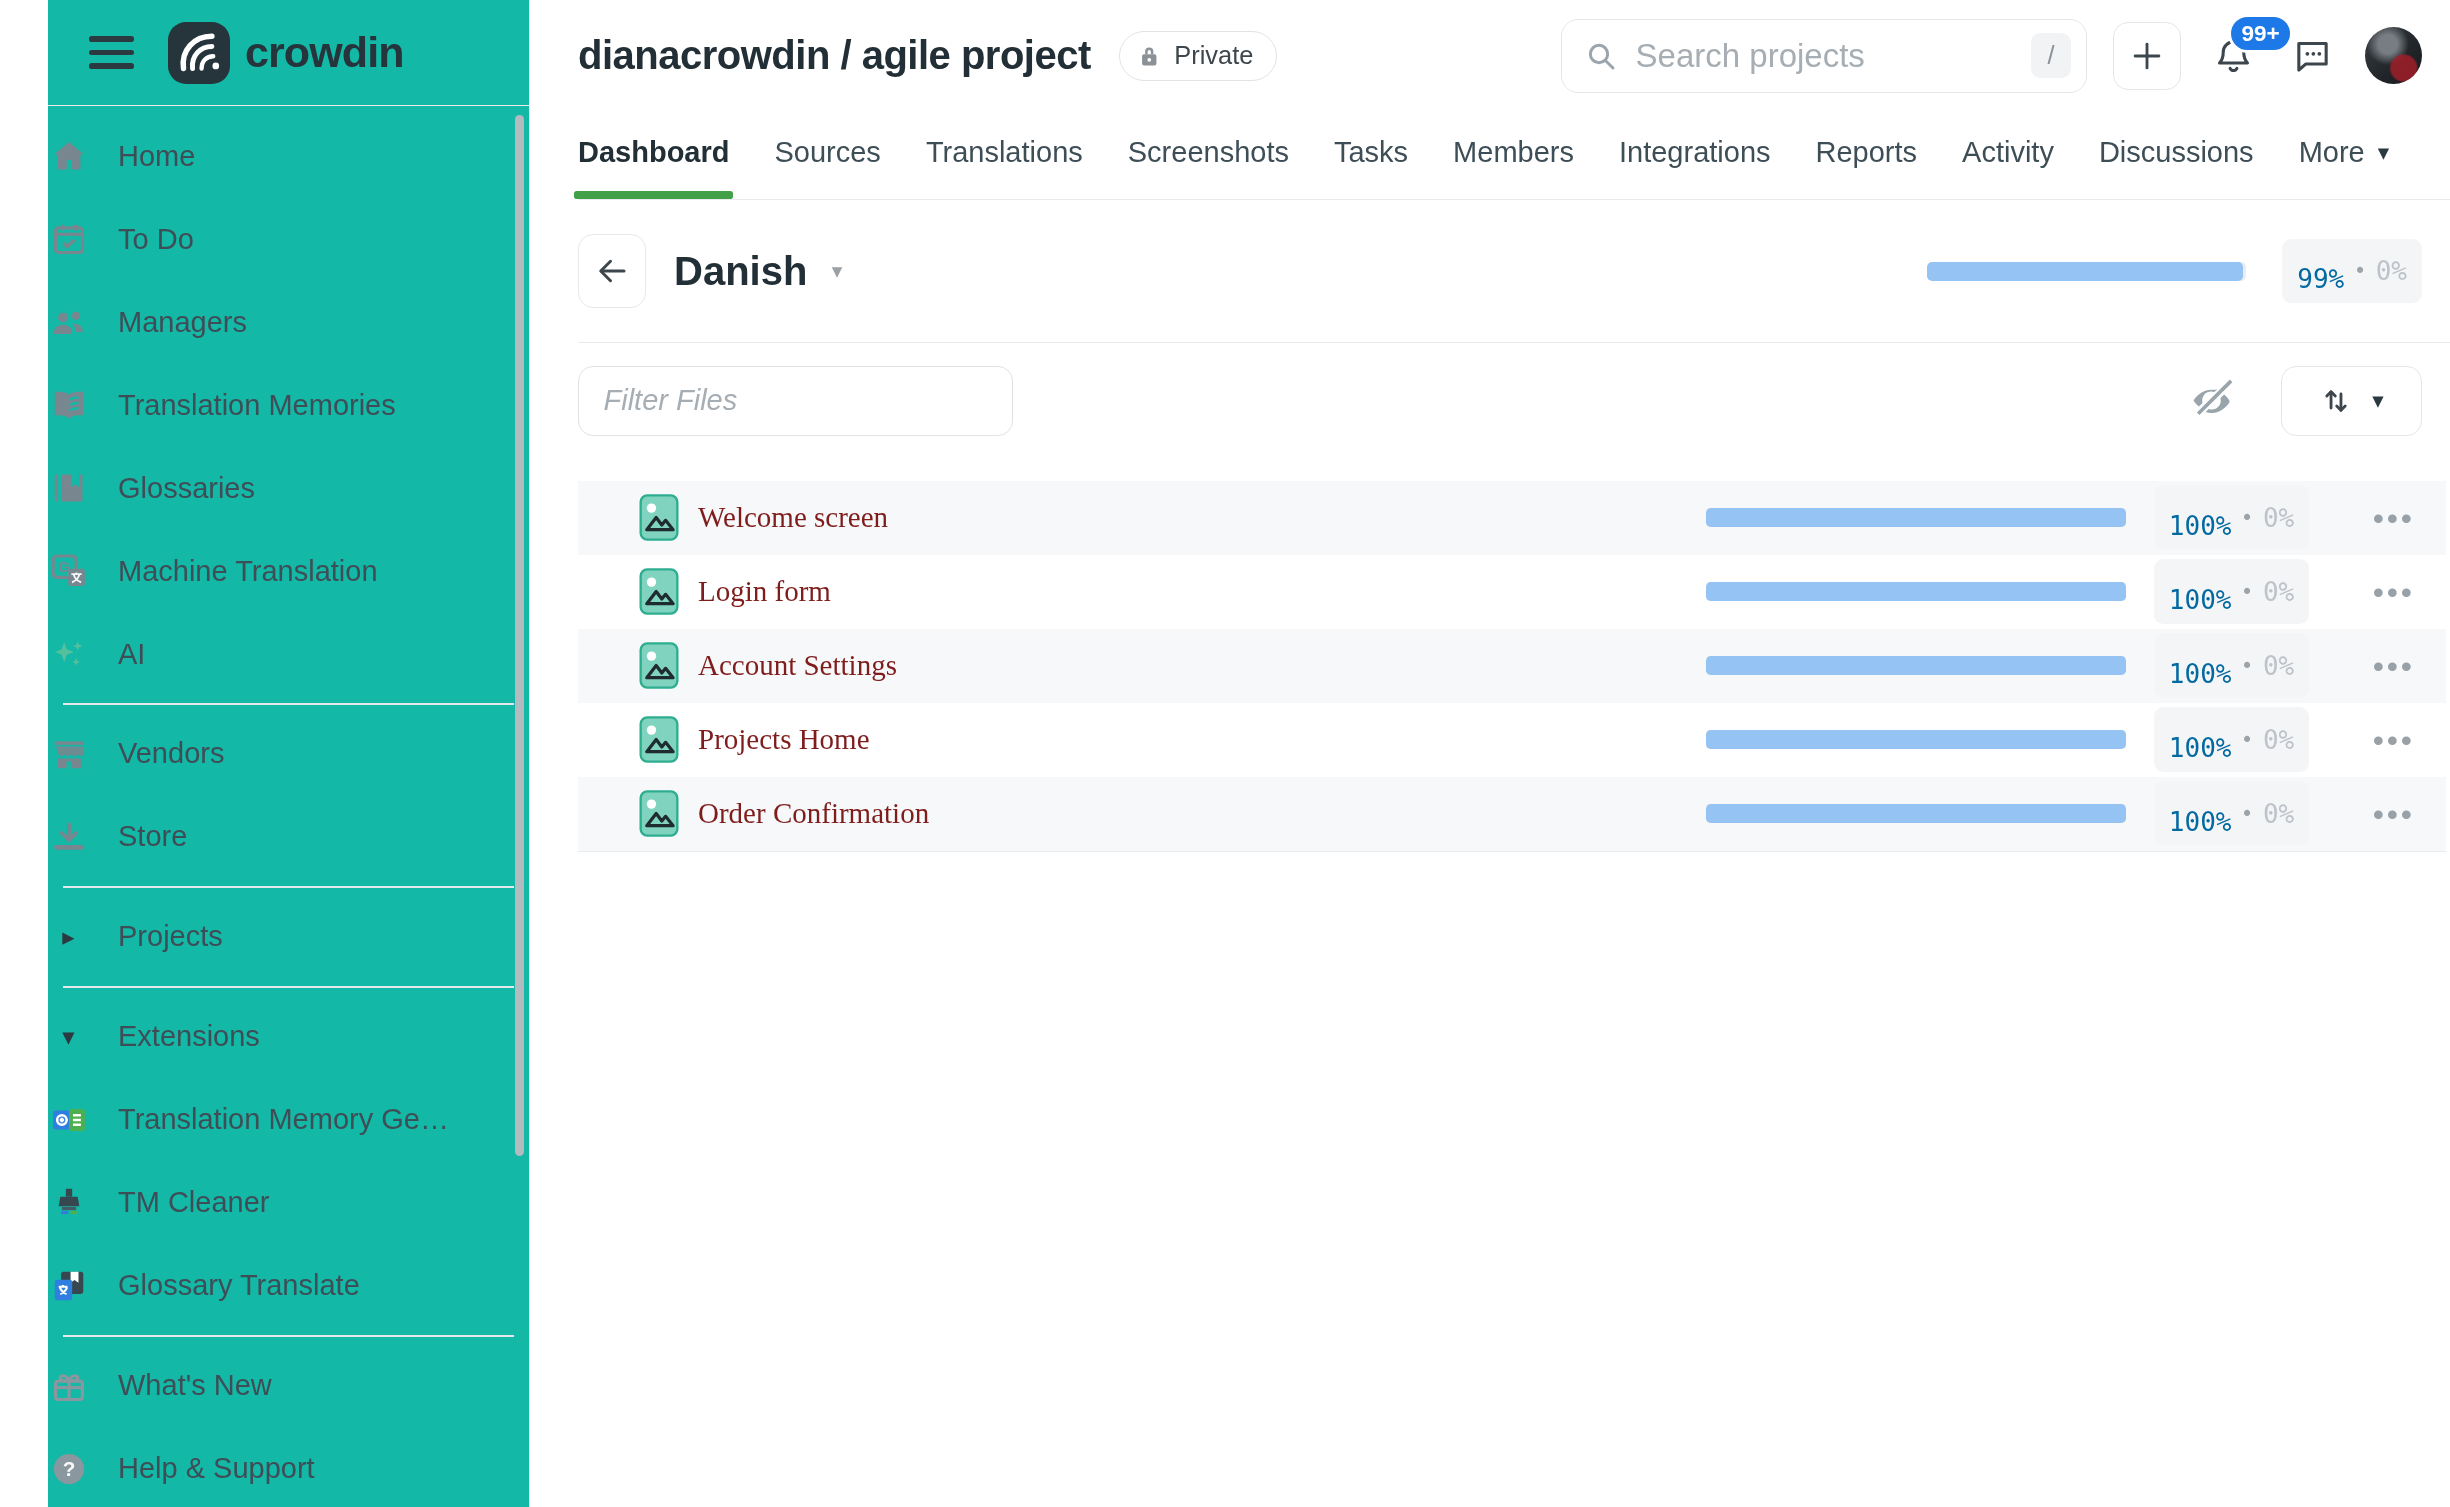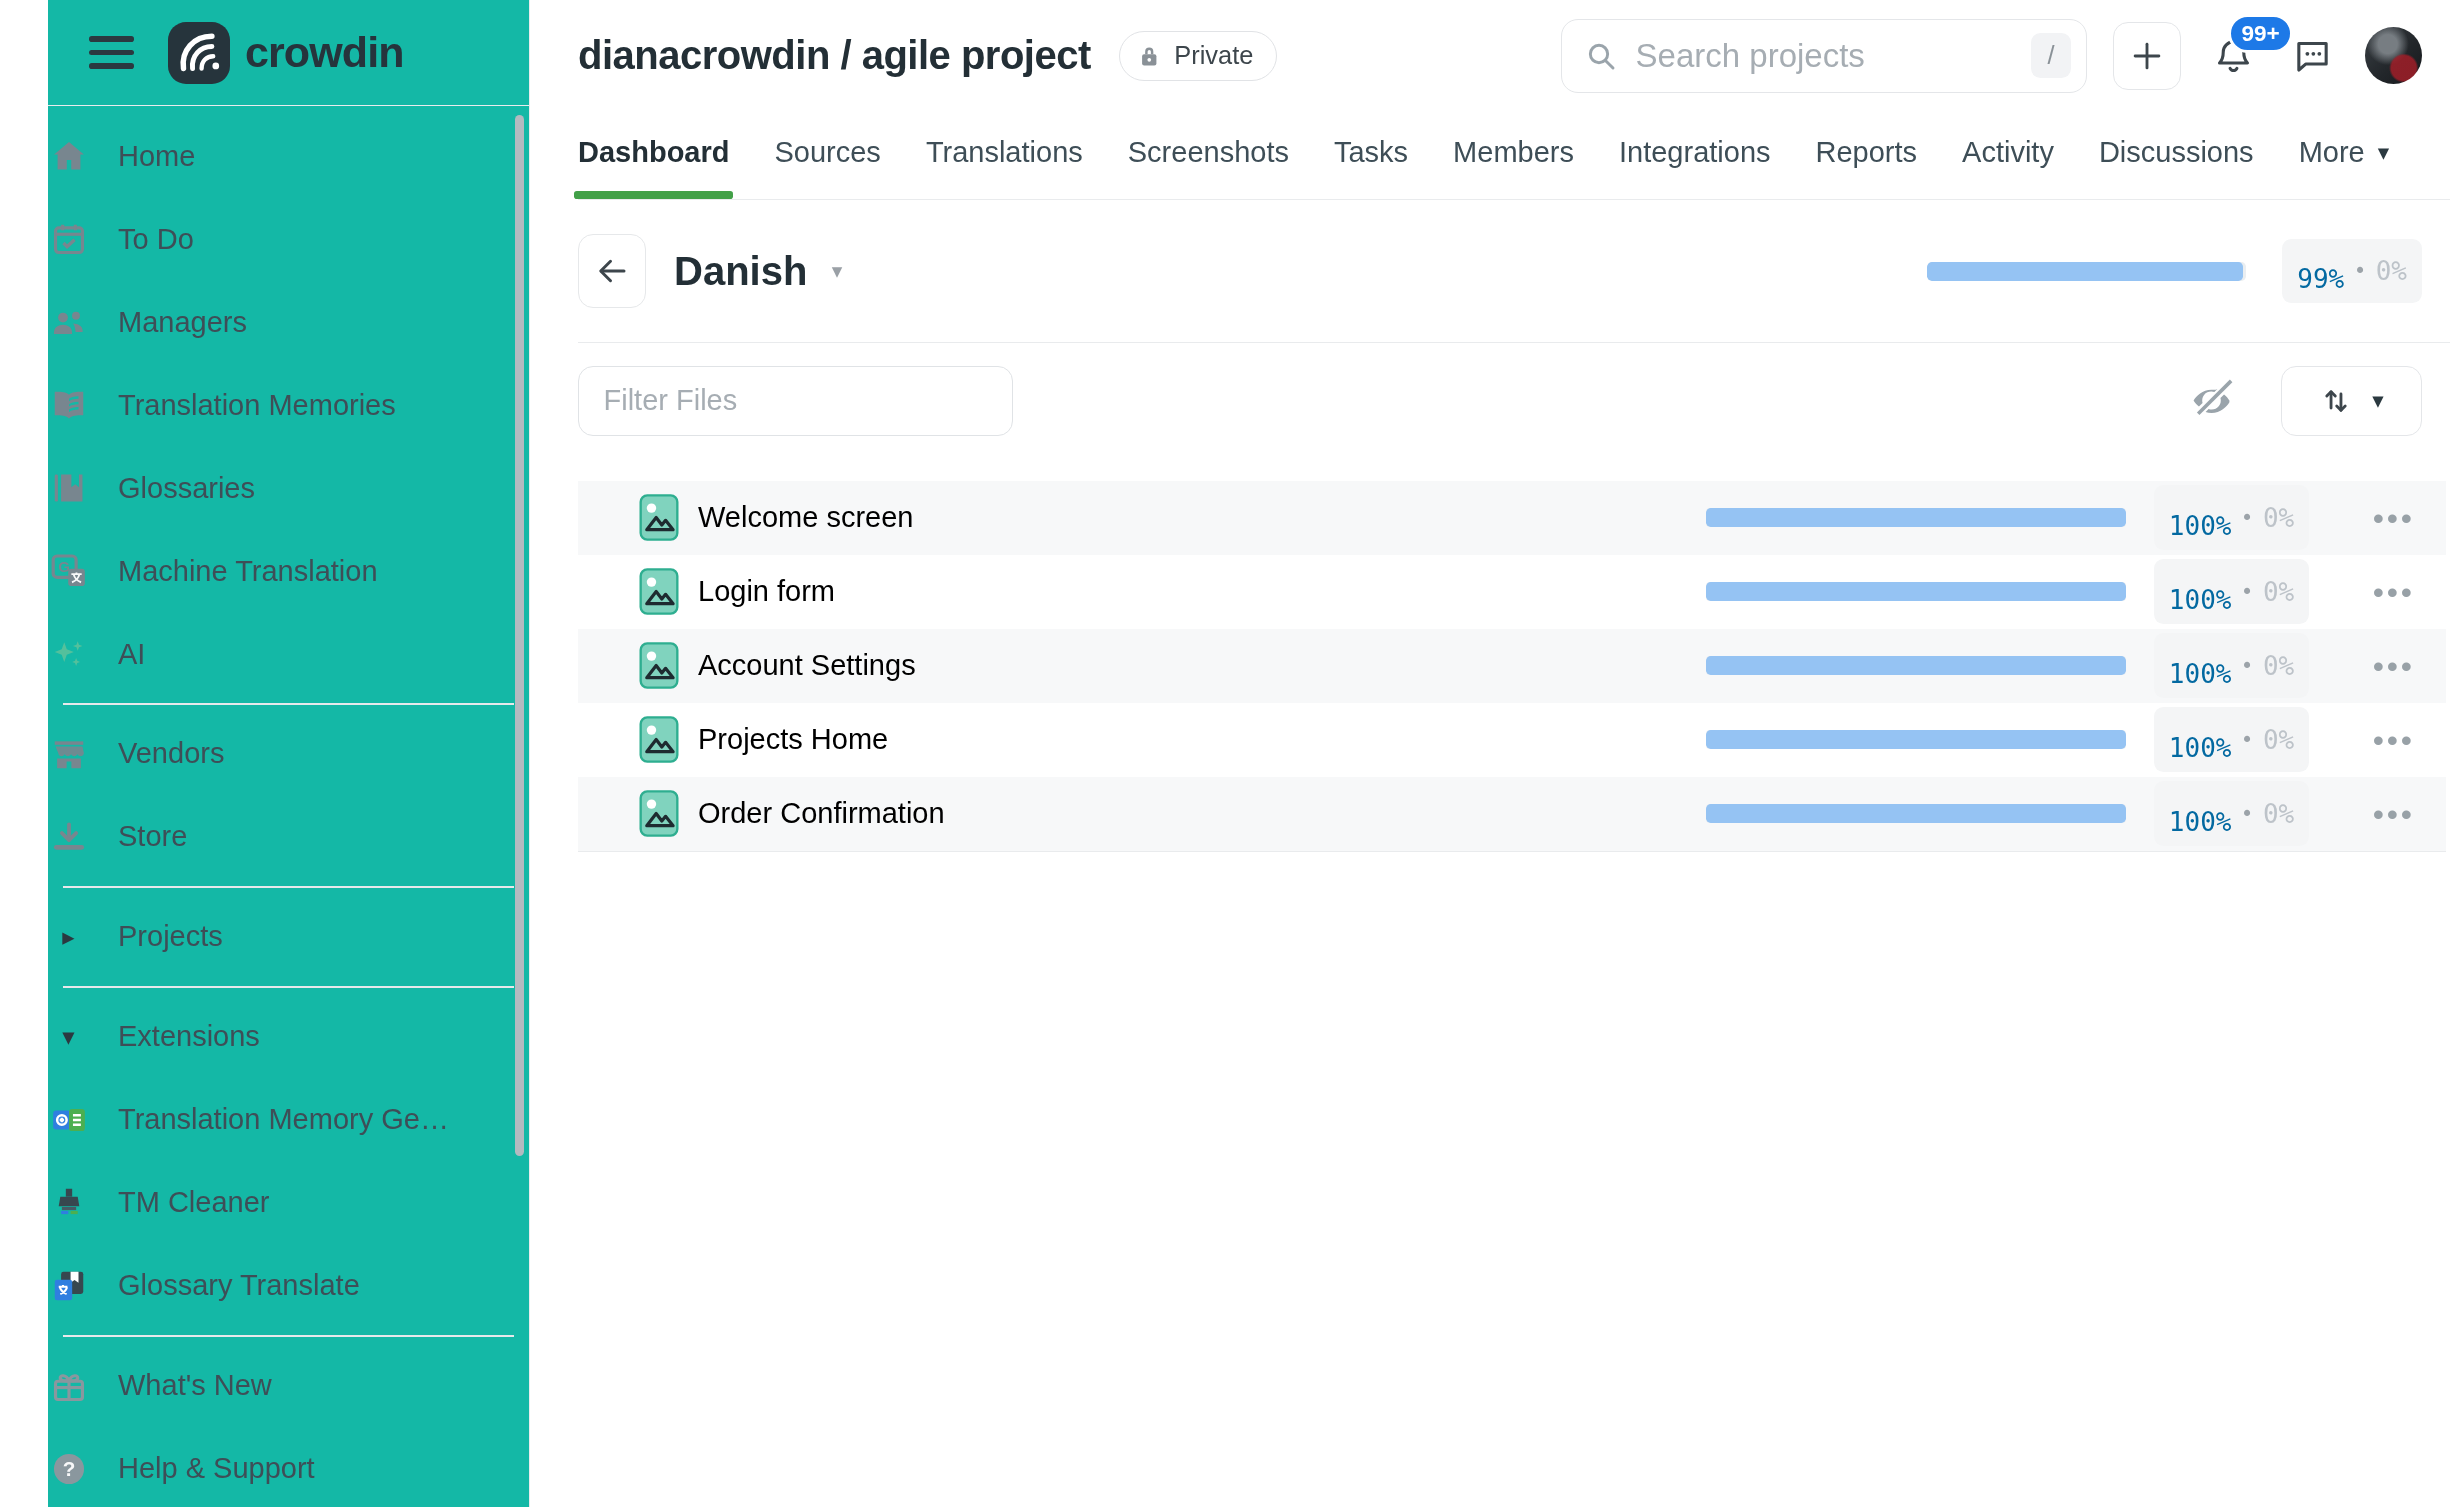--- a/index.html
+++ b/index.html
@@ -59,33 +59,33 @@
   .lang-name { margin-left:28px; font-size:40px; font-weight:700; color:#232f36; }
   .lang-caret { margin-left:24.5px; font-size:21px; color:#9aa0a6; cursor:pointer; }
   .lang-progress-track { margin-left:auto; width:319px; height:19px; border-radius:4.7px; background:#eaeef1; overflow:hidden; }
   .progress-fill { height:100%; background:#95c3f3; border-radius:4.7px; }
   .pct-badge { margin-left:36px; background:#f4f5f6; border-radius:9.4px; padding:9.4px 15px; display:flex; align-items:center; gap:9.4px; font-family:"DejaVu Sans Mono",monospace; font-size:26px; white-space:nowrap; }
   .pct-main { color:#0369a1;margin-top:16px; }
   .pct-sep { color:#9ca3a9; font-size:21px; }
   .pct-dim { color:#bdc3c9; }
 
   .toolbar { display:flex; align-items:center; margin-top:22.6px; height:70px; padding-right:28px; }
-  .filter-input { width:435px; height:70px; border:1.9px solid #e0e3e6; border-radius:15px; padding:0 24.5px; font-size:29px; color:#3d464c; font-family:inherit; outline:none; }
+  .filter-input { width:435px; height:70px; border:1.9px solid #e0e3e6; border-radius:15px; padding:0 24.5px; font-size:29px; color:#3d464c; font-family:inherit; outline:none;font-style:italic; }
   .filter-input::placeholder { color:#a6adb3; }
   .toolbar-right { margin-left:auto; display:flex; align-items:center; }
   .eyeoff-btn { width:53px; height:53px; display:flex; align-items:center; justify-content:center; cursor:pointer; }
   .sort-btn { margin-left:43px; width:141px; height:70px; border:1.9px solid #e4e6e9; border-radius:15px; background:#fff; display:flex; align-items:center; justify-content:center; gap:19px; cursor:pointer; }
   .sort-caret { font-size:22.6px; color:#2b3940; }
   .translate-all-btn { margin-left:24.5px; height:70px; padding:0 41px; background:#42a048; border:none; border-radius:11.3px; color:#fff; font-size:30px; font-weight:700; font-family:inherit; cursor:pointer; }
 
   .file-list { margin-top:45px; margin-right:3.8px; border-bottom:1.9px solid #e9ebed; }
   .file-row { display:flex; align-items:center; height:74px; padding:0 26px 0 61px; }
   .file-row:nth-child(odd) { background:#f7f8f9; }
   .file-icon { width:40px; height:47px; flex:0 0 40px; }
-  .file-name { margin-left:19px; font-size:29px; color:#000000; flex:1; white-space:nowrap; overflow:hidden; text-overflow:ellipsis; }
+  .file-name { margin-left:19px; font-size:29px; color:#7f1d1d; flex:1; white-space:nowrap; overflow:hidden; text-overflow:ellipsis;font-family:Liberation Serif, serif; }
   .file-progress-track { width:420px; height:19px; border-radius:3.8px; background:#eaeef1; overflow:hidden; }
   .file-badge { margin-left:28px; min-width:151px; justify-content:center; }
   .file-dots { margin-left:58px; width:53px; text-align:center; color:#98a1a7; font-size:32px; letter-spacing:2.8px; cursor:pointer; line-height:1; user-select:none; }
 </style>
 </head>
 <body>
 
 <div class="app">
 
   <aside class="sidebar">

